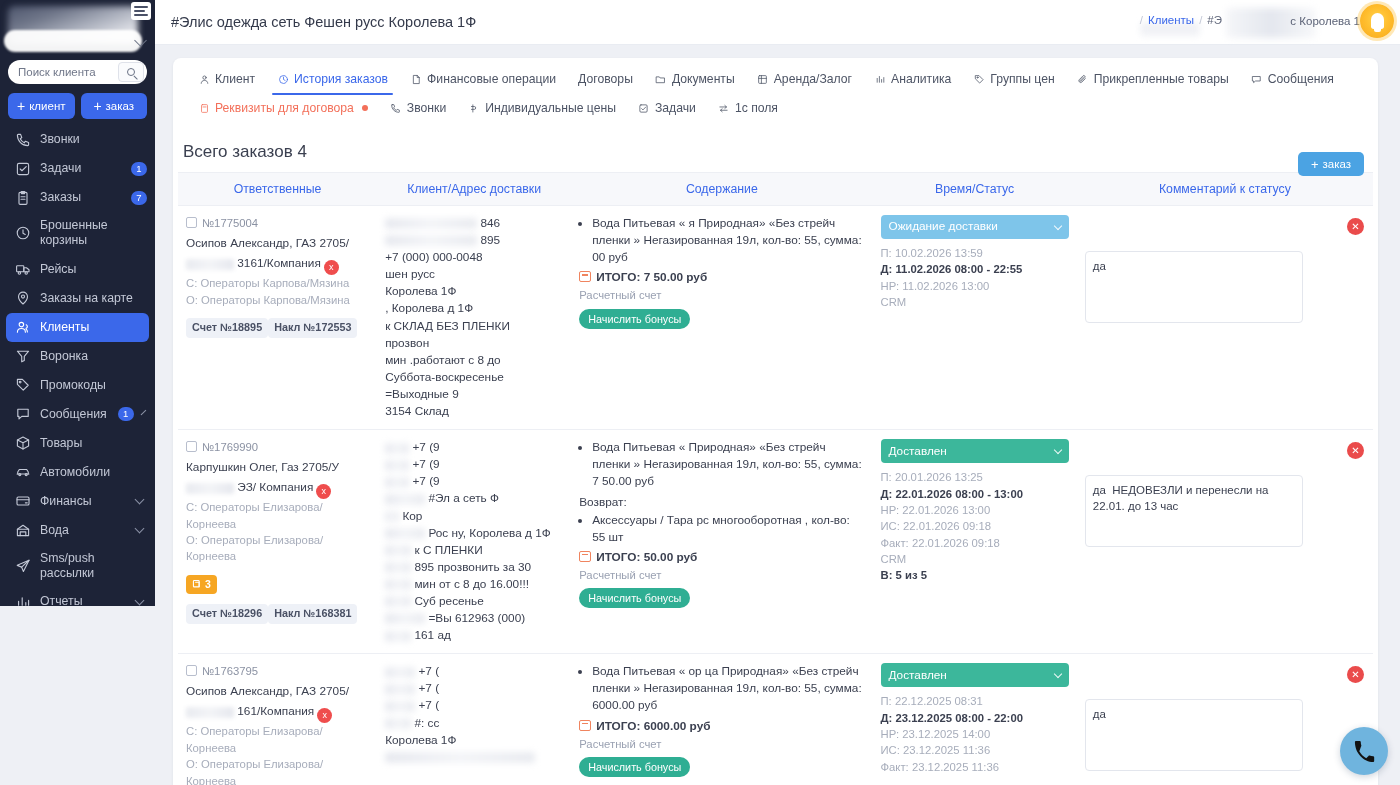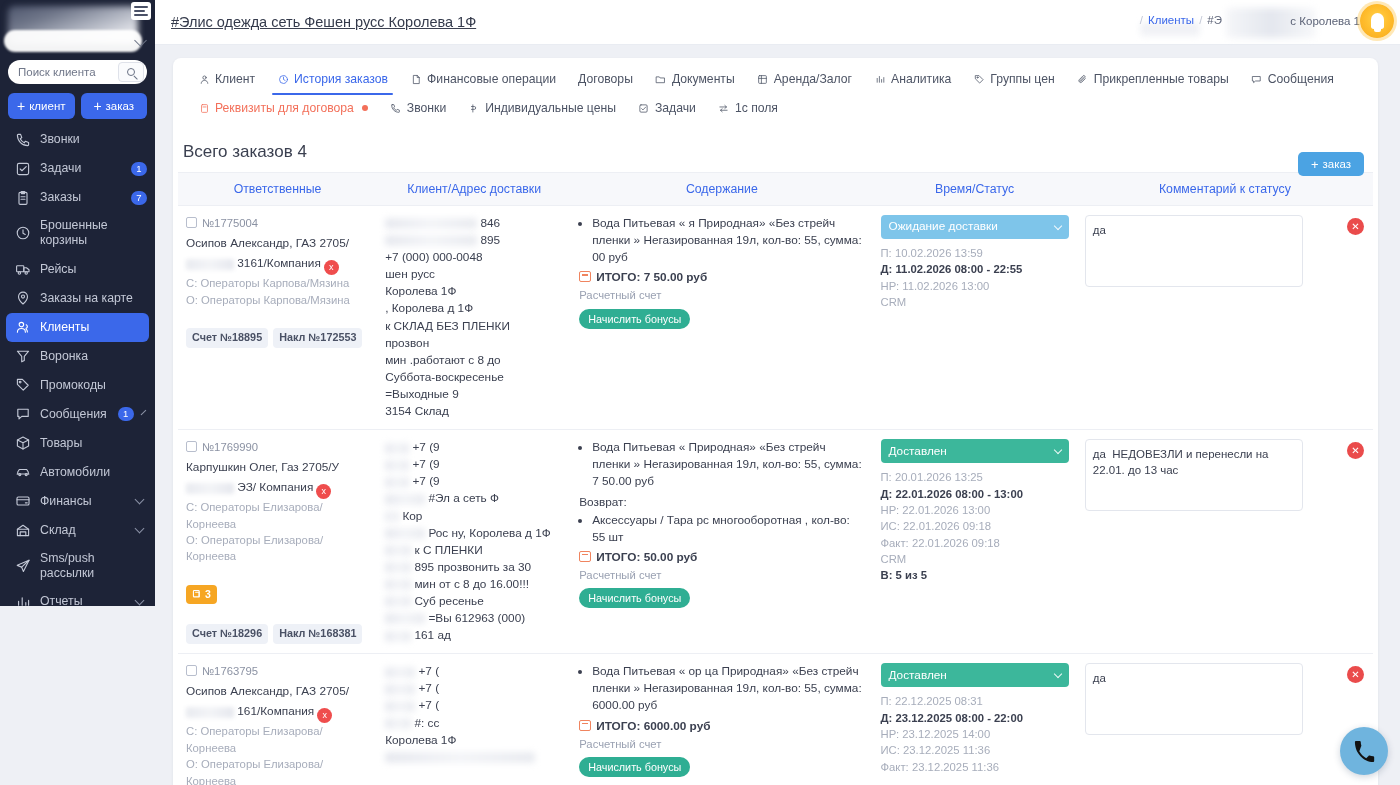--- a/index.html
+++ b/index.html
@@ -119,21 +119,21 @@
   }
   .sb-chev {
     width: 7px; height: 7px;
     border-right: 1.4px solid #8a91a5;
     border-bottom: 1.4px solid #8a91a5;
     transform: rotate(45deg);
     margin-right: 4px; margin-bottom: 3px;
   }
 
   
-  .main { flex: 1; height: 785px; position: relative; background: #eef0f5; overflow: hidden; text-decoration: underline; }
+  .main { flex: 1; height: 785px; position: relative; background: #eef0f5; overflow: hidden; }
   .topbar {
     height: 45px; background: #fff;
     display: flex; align-items: center;
     padding: 0 16px;
     border-bottom: 1px solid #e9ecf2;
     position: relative;
   }
   .topbar-title { font-size: 14.5px; color: #343a4b; font-weight: 400; }
   .breadcrumb {
     position: absolute; right: 178px; top: 14px;
@@ -240,21 +240,21 @@
     background: linear-gradient(90deg,#e9ebf0,#f3f4f7,#e6e8ee);
     filter: blur(2.2px);
   }
   .x-badge {
     display: inline-flex; align-items: center; justify-content: center;
     width: 15px; height: 15px; border-radius: 50%;
     background: #ef4d4d; color: #fff; font-size: 9px;
     vertical-align: -3px; margin-left: 3px;
   }
   .resp-op { color: #a7adbb; font-size: 11.3px; }
-  .chips { margin-top: 20px; display: flex; gap: 5px; flex-wrap: wrap; }
+  .chips { margin-top: 10px; display: flex; flex-wrap: wrap; }
   .chip {
     background: #eef1f7; color: #4a5165;
     border-radius: 4px; padding: 2px 6px;
     font-size: 10.8px; font-weight: bold;
   }
   .chip-doc {
     background: #f6a623; color: #fff;
     border-radius: 4px; padding: 2px 6px;
     font-size: 10.5px; display: inline-flex; align-items: center; gap: 3px;
     font-weight: bold;
@@ -301,20 +301,21 @@
 
   .cmt-wrap { position: relative; }
   textarea.cmt {
     width: 218px; height: 72px;
     border: 1px solid #e3e6ed; border-radius: 4px;
     resize: none; outline: none;
     font-family: inherit; font-size: 11.5px;
     color: #3b4050; padding: 6px 7px;
     background: #fff;
     line-height: 1.4;
+    margin-top: 36px;
   }
   .del-btn {
     position: absolute; right: 1px; top: 3px;
     width: 17px; height: 17px; border-radius: 50%;
     background: #ea4b4b; color: #fff;
     border: 0; cursor: pointer;
     font-size: 10px; line-height: 1;
     display: flex; align-items: center; justify-content: center;
   }
 
@@ -492,21 +493,21 @@
           <span class="sb-chev"></span>
         </div>
         <div class="sb-item">
           <span class="sb-ico">
             <svg viewBox="0 0 20 20" class="">
               <path d="M3 9l7-5 7 5v8H3z"></path>
               <path d="M6.5 17v-4.6h7V17"></path>
               <path d="M3 9h14"></path>
             </svg>
           </span>
-          <span class="sb-label">Склад</span>
+          <span class="sb-label">Вода</span>
           <span class="sb-chev"></span>
         </div>
         <div class="sb-item">
           <span class="sb-ico">
             <svg viewBox="0 0 20 20" class="">
               <path d="M17.5 2.8 2.8 9.2l5.5 2.2 2.2 5.5z"></path>
               <path d="M8.3 11.4 17.5 2.8"></path>
             </svg>
           </span>
           <span class="sb-label">Sms/push рассылки</span>

